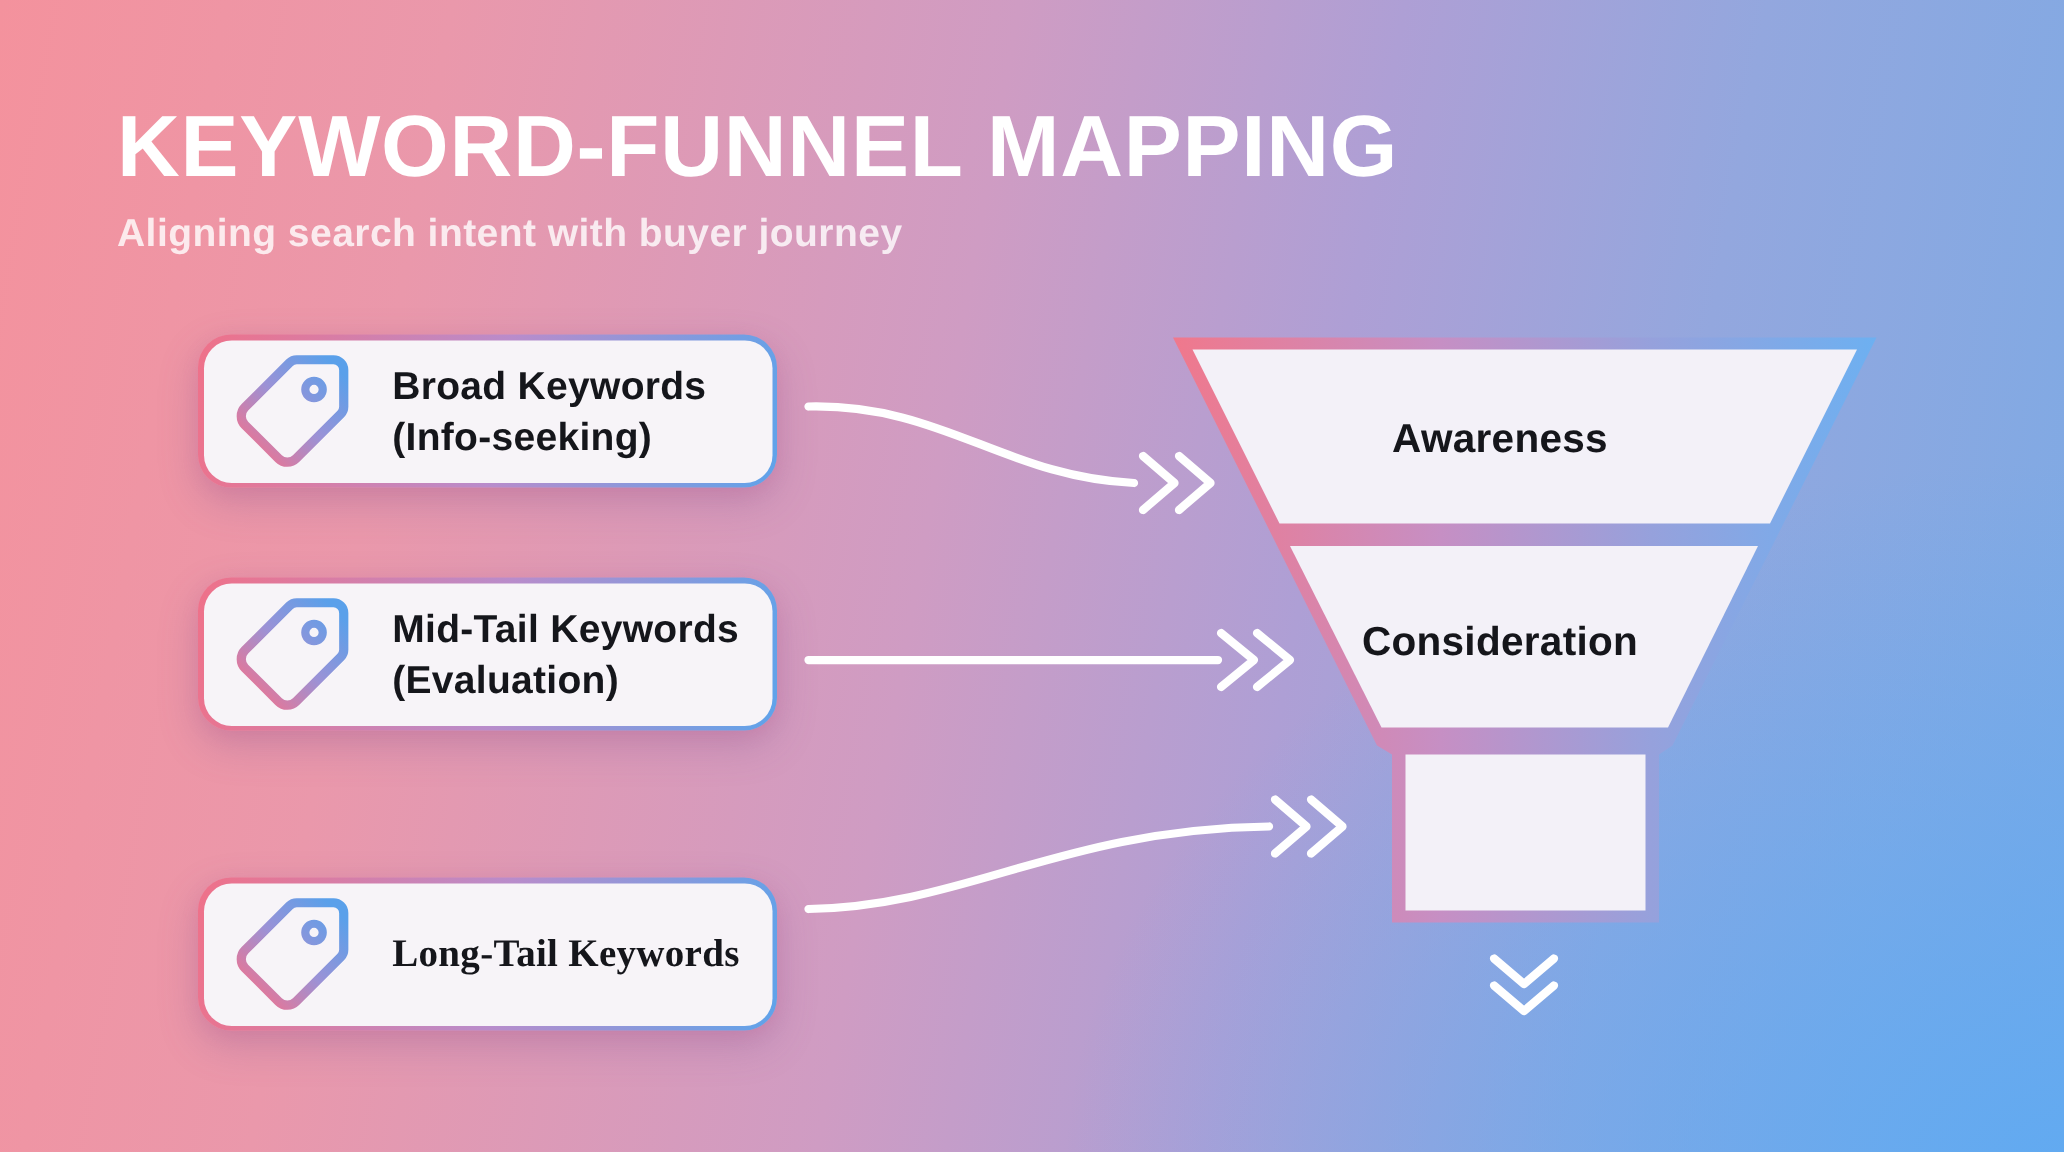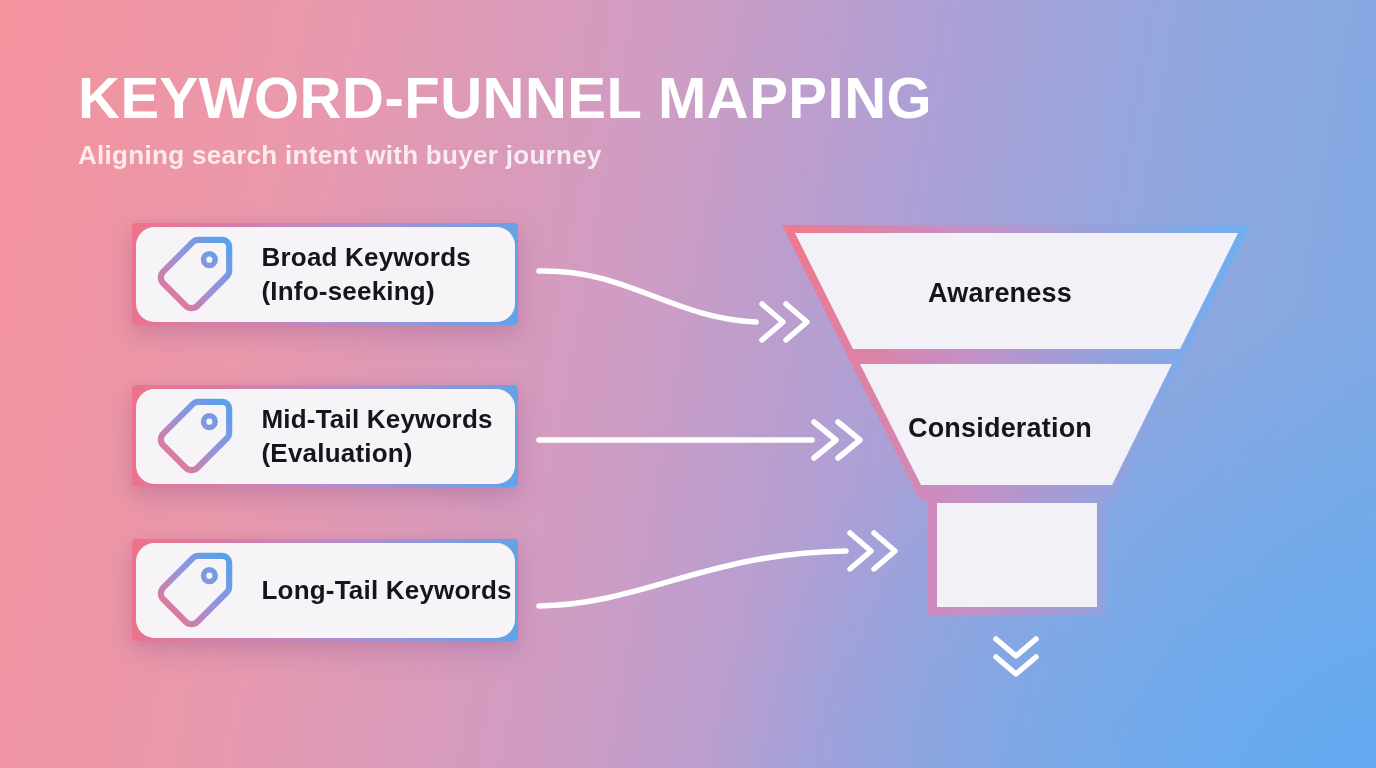--- a/index.html
+++ b/index.html
@@ -32,28 +32,28 @@
     font-weight: 700;
     letter-spacing: 0.3px;
   }
 
   
   .card {
     position: absolute;
     left: 132px;
     width: 386px;
     height: 102px;
-    border-radius: 4px;
+    border-radius: 22px;
     padding: 3.5px;
     background: linear-gradient(100deg, var(--accent-pink, #ef7189) 0%, #b98ccb 52%, var(--accent-blue, #5fa3ea) 100%);
     box-shadow: 0 10px 26px rgba(130, 85, 150, 0.30), 0 3px 10px rgba(230, 110, 145, 0.22);
   }
   .card.c1 { top: 223px; }
   .card.c2 { top: 385px; }
-  .card.c3 { top: 539px; }
+  .card.c3 { top: 585px; font-family: Liberation Serif, serif; }
   .card-inner {
     display: flex;
     align-items: center;
     gap: 26px;
     width: 100%;
     height: 100%;
     border-radius: 18.5px;
     background: var(--card-bg, #f7f4f8);
     padding-left: 18px;
   }

